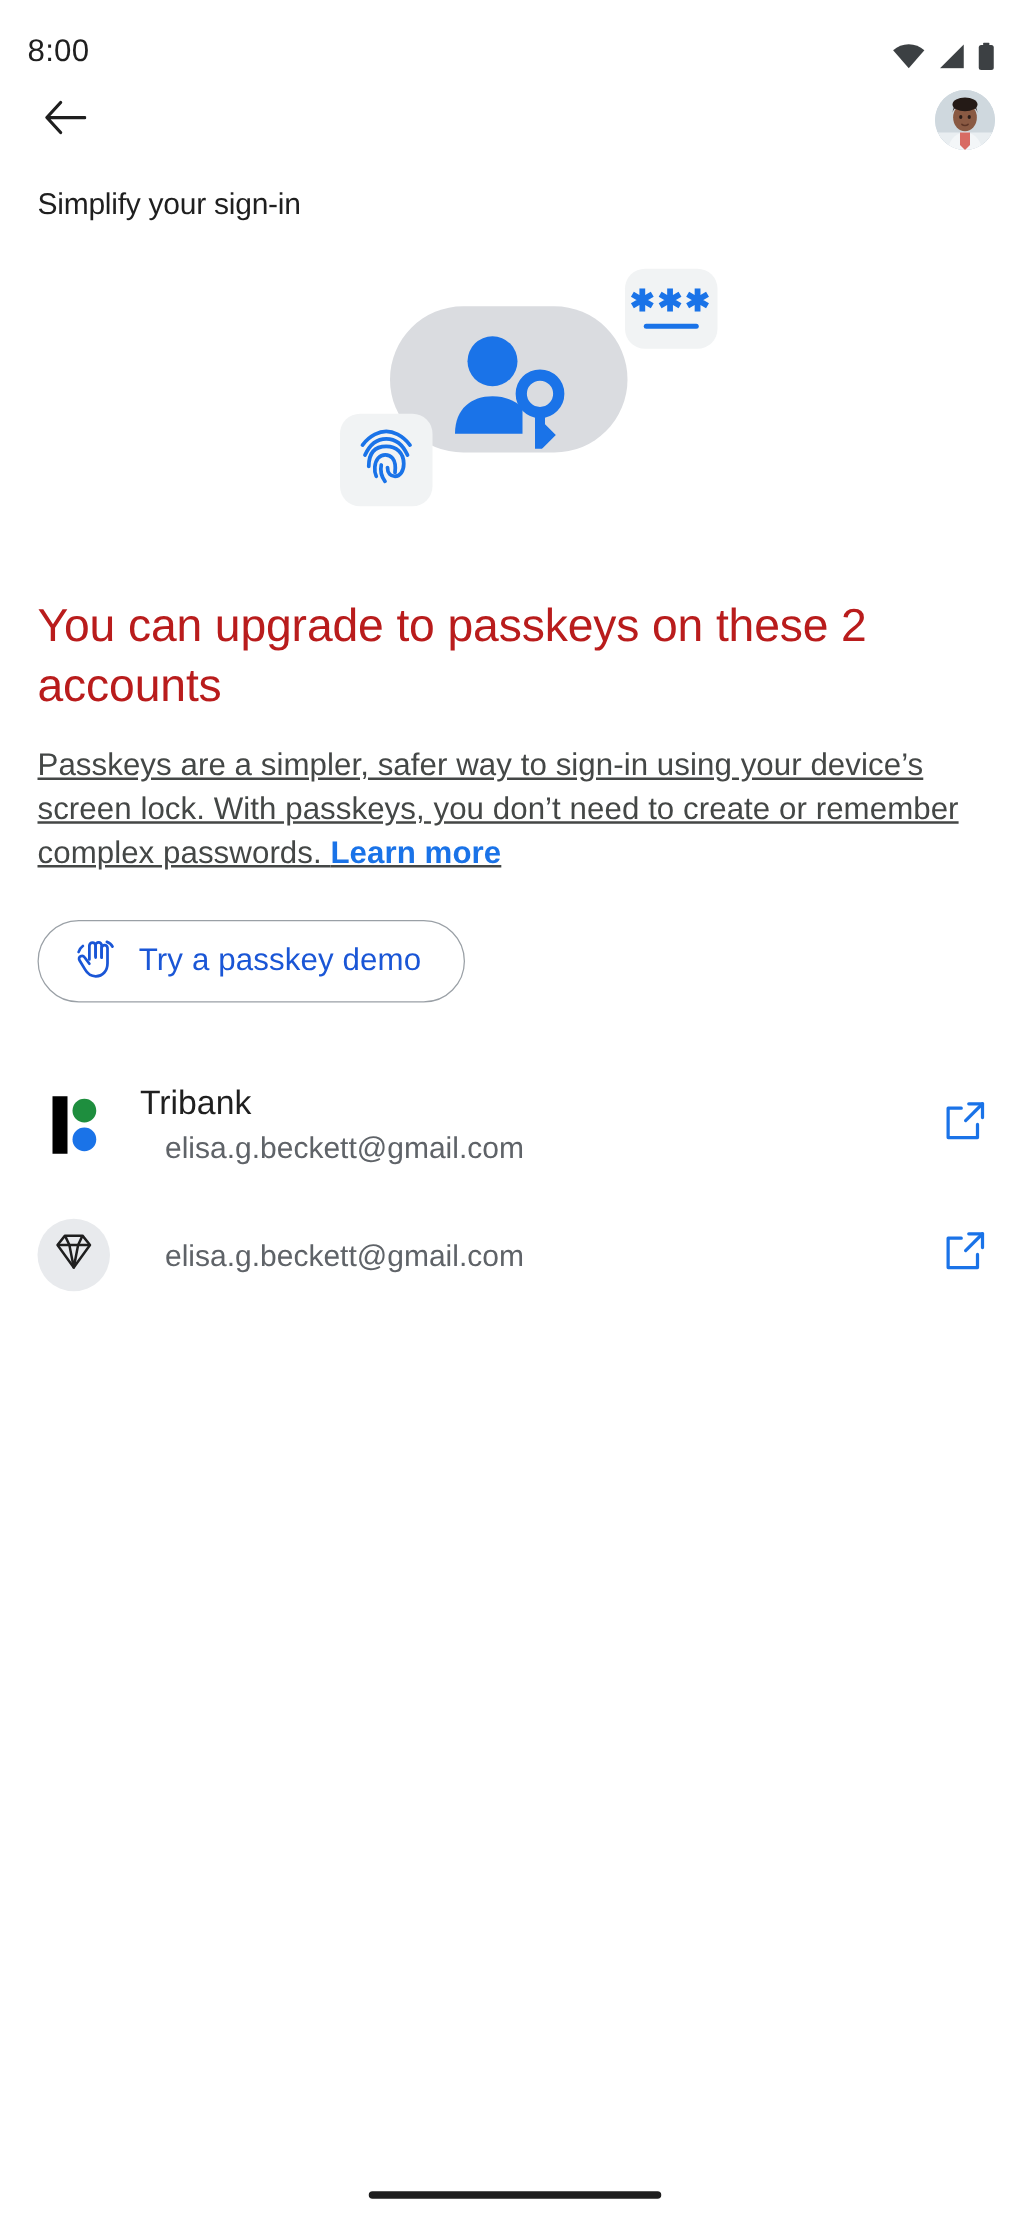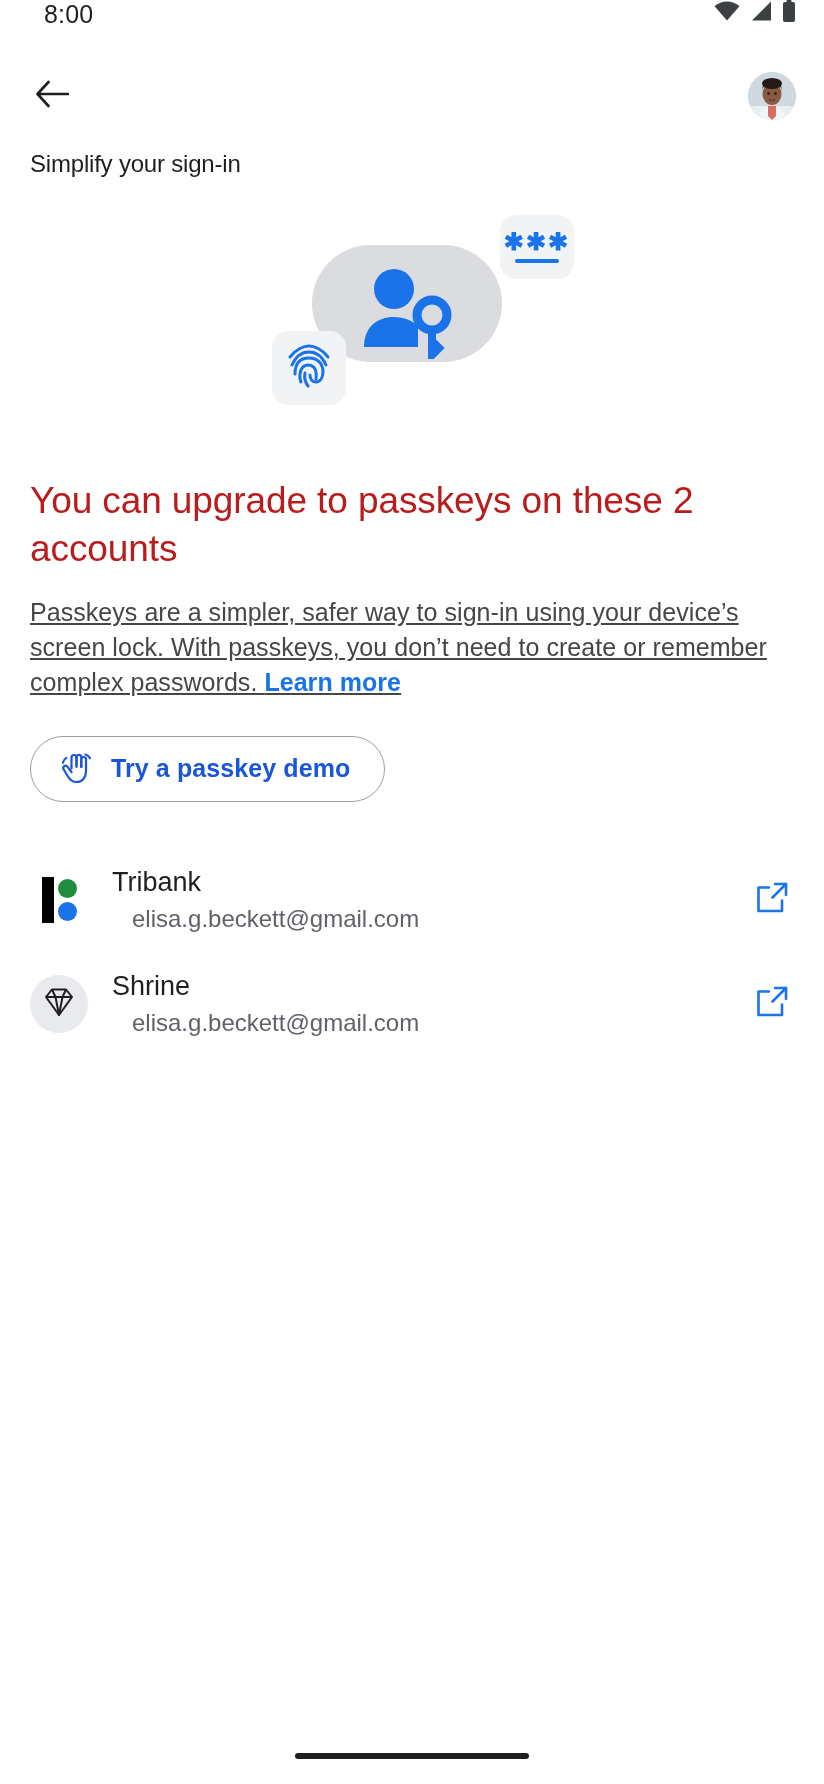--- a/index.html
+++ b/index.html
@@ -13,23 +13,23 @@
     font-family: "Liberation Sans", sans-serif;
     color: #1f1f1f;
     overflow: hidden;
     position: relative;
   }
 
   
   .status-bar {
     height: 56px;
     display: flex;
-    align-items: flex-start;
+    align-items: flex-end;
     justify-content: space-between;
-    padding: 0 28px 0 44px;
+    padding: 0 28px 0 22px;
     box-sizing: border-box;
   }
   .status-clock {
     font-size: 25px;
     font-weight: 500;
     color: #1f1f1f;
     letter-spacing: 0.2px;
   }
   .status-icons {
     display: flex;
@@ -175,21 +175,21 @@
     height: 66px;
     padding: 0 34px 0 28px;
     border: 1px solid #9aa0a6;
     border-radius: 33px;
     background: #ffffff;
     cursor: pointer;
     box-sizing: border-box;
   }
   .demo-btn-label {
     font-size: 25px;
-    font-weight: 700;
+    font-weight: 400;
     color: #1a56d6;
     letter-spacing: 0.1px;
   }
 
   
   .account-list { padding: 46px 0 0 0; }
   .account-row {
     display: flex;
     align-items: center;
     padding: 0 24px 0 30px;
@@ -426,21 +426,20 @@
             <g fill="none" stroke="#1f1f1f" stroke-width="2" stroke-linejoin="round">
               <path d="M4 12 L10 4.5 L24 4.5 L30 12 L17 30 Z"></path>
               <path d="M4 12 L30 12"></path>
               <path d="M10 4.5 L13.5 12 L17 30 L20.5 12 L24 4.5"></path>
             </g>
           </svg>
         </span>
       </div>
     </div>
     <div class="account-text">
-      <div class="account-name">Shrine</div>
       <div class="account-email">elisa.g.beckett@gmail.com</div>
     </div>
     <div class="open-link">
       <span>
         <svg width="34" height="34" viewBox="0 0 34 34">
           <path d="M20 3 L31 3 L31 14" fill="none" stroke="#1a73e8" stroke-width="2.6" stroke-linecap="round" stroke-linejoin="round"></path>
           <path d="M31 3 L17.5 16.5" fill="none" stroke="#1a73e8" stroke-width="2.6" stroke-linecap="round"></path>
           <path d="M27 19.5 L27 30 L3.5 30 L3.5 6.5 L14 6.5" fill="none" stroke="#1a73e8" stroke-width="2.6" stroke-linecap="round" stroke-linejoin="round"></path>
         </svg>
       </span>

